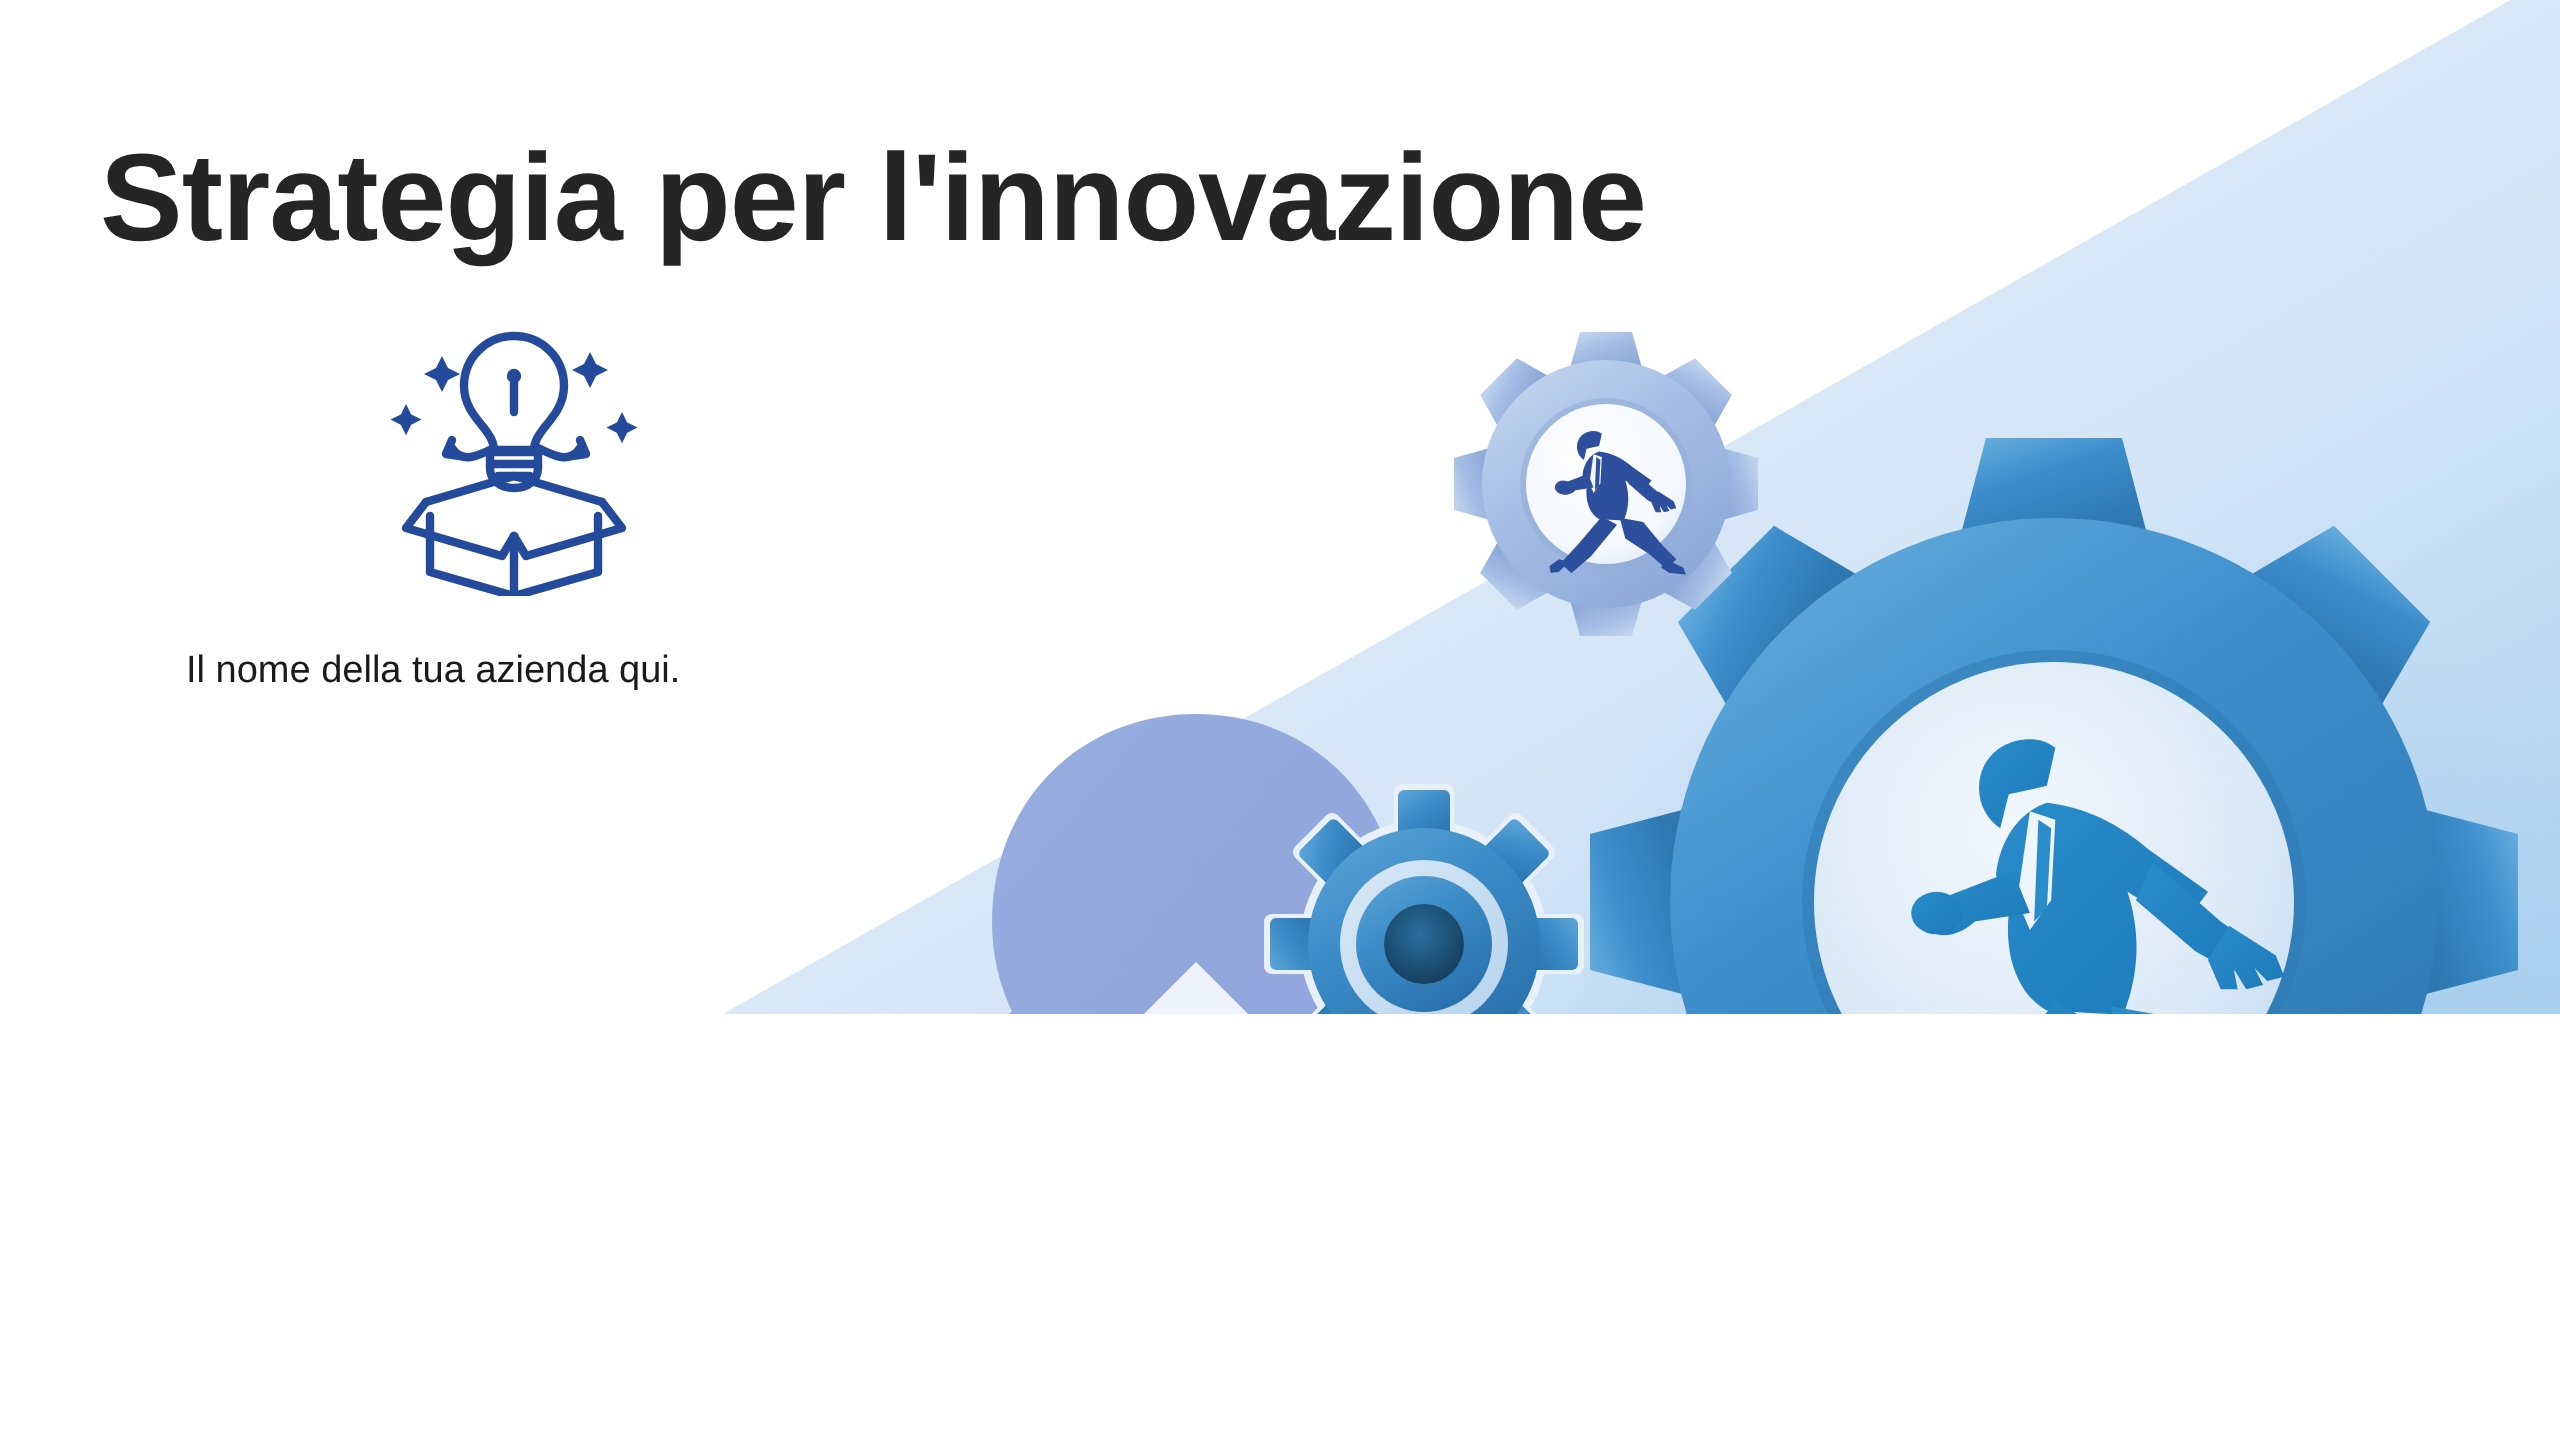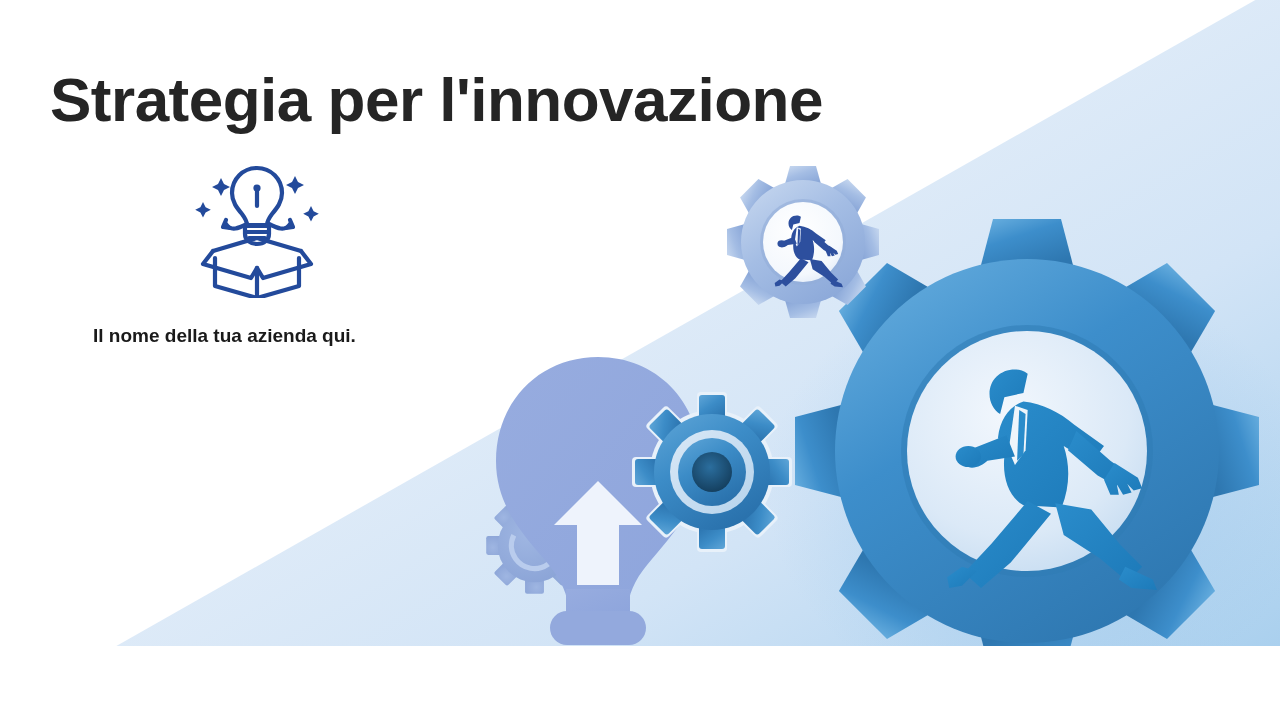--- a/index.html
+++ b/index.html
@@ -8,21 +8,21 @@
     width: 1280px;
     height: 720px;
     overflow: hidden;
     background: #ffffff;
     font-family: "Liberation Sans", sans-serif;
   }
 
   #slide {
     position: relative;
     width: 1280px;
-    height: 646px;
+    height: 507px;
     overflow: hidden;
     background: #7dd3fc;
   }
 
   
   .bg-white {
     position: absolute;
     inset: 0;
     background: #ffffff;
   }
@@ -55,21 +55,21 @@
     letter-spacing: -0.5px;
     color: #252525;
     white-space: nowrap;
   }
 
   .subtitle {
     position: absolute;
     left: 93px;
     top: 325px;
     font-size: 19px;
-    font-weight: 700;
+    font-weight: 400;
     color: #1a1a1a;
     white-space: nowrap;
   }
 
   
   .icon-box {
     position: absolute;
     left: 185px;
     top: 158px;
     width: 145px;

